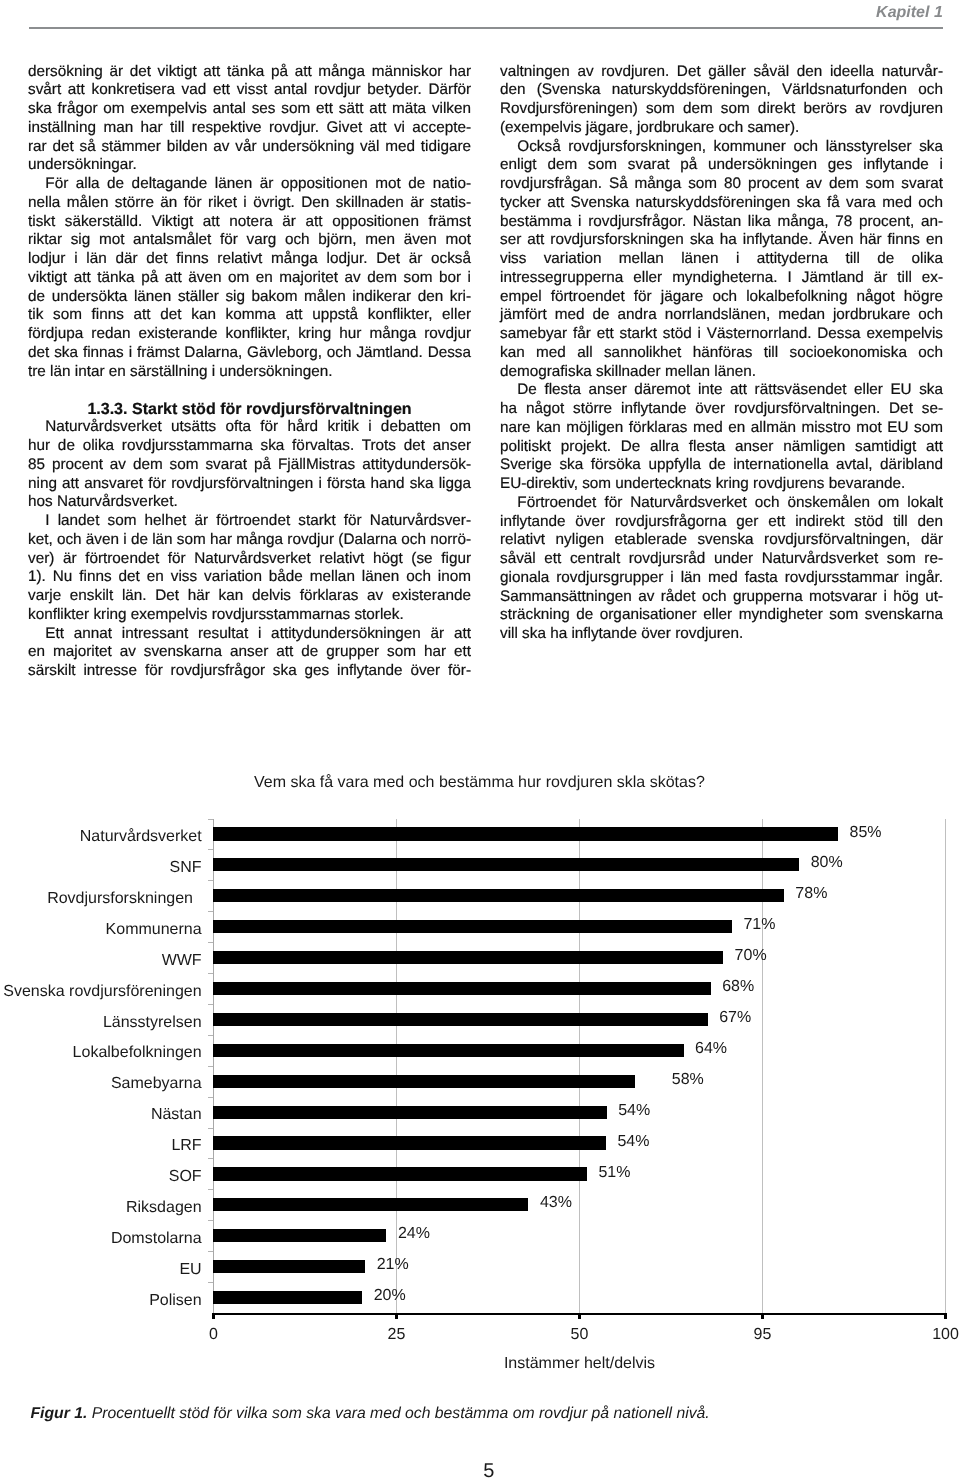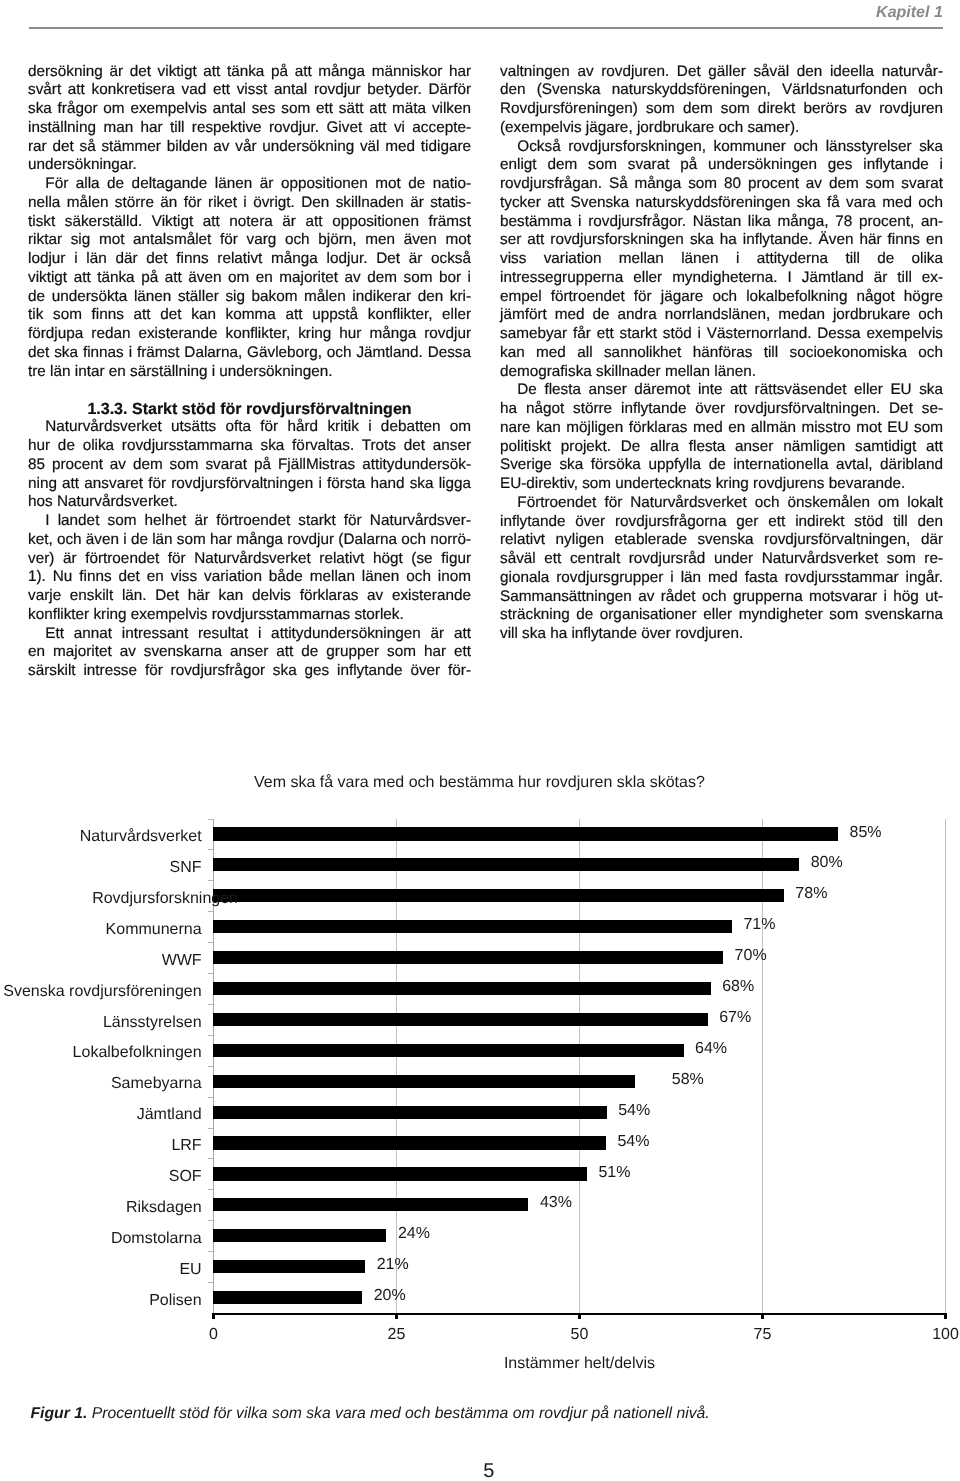--- a/index.html
+++ b/index.html
@@ -184,42 +184,42 @@
         <div class="ytick" style="top: 432.688px;"></div>
         <div class="ytick" style="top: 463.594px;"></div>
         <div class="bar" style="left: 0px; top: 8.85313px; width: 625.128px; background: rgb(0, 0, 0);"></div>
         <div class="barlabel" style="left: 636.528px; top: 6.05312px;">85%</div>
         <div class="catlabel" style="right: 743.4px; top: 10.6531px;">Naturvårdsverket</div>
         <div class="bar" style="left: 0px; top: 39.7594px; width: 586.332px; background: rgb(0, 0, 0);"></div>
         <div class="barlabel" style="left: 597.732px; top: 36.9594px;">80%</div>
         <div class="catlabel" style="right: 743.4px; top: 41.5594px;">SNF</div>
         <div class="bar" style="left: 0px; top: 70.6656px; width: 570.96px; background: rgb(0, 0, 0);"></div>
         <div class="barlabel" style="left: 582.36px; top: 67.8656px;">78%</div>
-        <div class="catlabel" style="right: 707px; top: 72.4656px;">Rovdjursforskningen</div>
+        <div class="catlabel" style="right: 752px; top: 72.4656px;">Rovdjursforskningen</div>
         <div class="bar" style="left: 0px; top: 101.572px; width: 518.988px; background: rgb(0, 0, 0);"></div>
         <div class="barlabel" style="left: 530.388px; top: 98.7719px;">71%</div>
         <div class="catlabel" style="right: 743.4px; top: 103.372px; padding-left: 8px;">Kommunerna</div>
         <div class="bar" style="left: 0px; top: 132.478px; width: 510.204px; background: rgb(0, 0, 0);"></div>
         <div class="barlabel" style="left: 521.604px; top: 129.678px;">70%</div>
         <div class="catlabel" style="right: 743.4px; top: 134.278px;">WWF</div>
         <div class="bar" style="left: 0px; top: 163.384px; width: 497.76px; background: rgb(0, 0, 0);"></div>
         <div class="barlabel" style="left: 509.16px; top: 160.584px;">68%</div>
         <div class="catlabel" style="right: 743.4px; top: 165.184px;">Svenska rovdjursföreningen</div>
         <div class="bar" style="left: 0px; top: 194.291px; width: 494.832px; background: rgb(0, 0, 0);"></div>
         <div class="barlabel" style="left: 506.232px; top: 191.491px;">67%</div>
         <div class="catlabel" style="right: 743.4px; top: 196.091px;">Länsstyrelsen</div>
         <div class="bar" style="left: 0px; top: 225.197px; width: 470.676px; background: rgb(0, 0, 0);"></div>
         <div class="barlabel" style="left: 482.076px; top: 222.397px;">64%</div>
         <div class="catlabel" style="right: 743.4px; top: 226.997px;">Lokalbefolkningen</div>
         <div class="bar" style="left: 0px; top: 256.103px; width: 422.364px; background: rgb(0, 0, 0);"></div>
         <div class="barlabel" style="left: 433.764px; top: 253.303px; margin-left: 25px;">58%</div>
         <div class="catlabel" style="right: 743.4px; top: 257.903px;">Samebyarna</div>
         <div class="bar" style="left: 0px; top: 287.009px; width: 393.816px; background: rgb(0, 0, 0);"></div>
         <div class="barlabel" style="left: 405.216px; top: 284.209px;">54%</div>
-        <div class="catlabel" style="right: 743.4px; top: 288.809px;">Jämtland</div>
+        <div class="catlabel" style="right: 743.4px; top: 288.809px;">Nästan</div>
         <div class="bar" style="left: 0px; top: 317.916px; width: 393.084px; background: rgb(0, 0, 0);"></div>
         <div class="barlabel" style="left: 404.484px; top: 315.116px;">54%</div>
         <div class="catlabel" style="right: 743.4px; top: 319.716px;">LRF</div>
         <div class="bar" style="left: 0px; top: 348.822px; width: 374.052px; background: rgb(0, 0, 0);"></div>
         <div class="barlabel" style="left: 385.452px; top: 346.022px;">51%</div>
         <div class="catlabel" style="right: 743.4px; top: 350.622px;">SOF</div>
         <div class="bar" style="left: 0px; top: 379.728px; width: 315.492px; background: rgb(0, 0, 0);"></div>
         <div class="barlabel" style="left: 326.892px; top: 376.928px;">43%</div>
         <div class="catlabel" style="right: 743.4px; top: 381.528px;">Riksdagen</div>
         <div class="bar" style="left: 0px; top: 410.634px; width: 173.484px; background: rgb(0, 0, 0);"></div>
@@ -232,21 +232,21 @@
         <div class="barlabel" style="left: 160.728px; top: 469.647px;">20%</div>
         <div class="catlabel" style="right: 743.4px; top: 474.247px;">Polisen</div>
         <div class="axis-x"></div>
         <div class="xtick" style="left: -0.6px;"></div>
         <div class="xticklabel" style="left: -29.5px; top: 508.9px;">0</div>
         <div class="xtick" style="left: 182.4px;"></div>
         <div class="xticklabel" style="left: 153.5px; top: 508.9px;">25</div>
         <div class="xtick" style="left: 365.4px;"></div>
         <div class="xticklabel" style="left: 336.5px; top: 508.9px;">50</div>
         <div class="xtick" style="left: 548.4px;"></div>
-        <div class="xticklabel" style="left: 519.5px; top: 508.9px;">75</div>
+        <div class="xticklabel" style="left: 519.5px; top: 508.9px;">95</div>
         <div class="xtick" style="left: 731.4px;"></div>
         <div class="xticklabel" style="left: 702.5px; top: 508.9px;">100</div>
       </div>
     <div class="xaxis-title">Instämmer helt/delvis</div>
   </div>
 
   <div class="caption">
     <b>Figur 1.</b>
     <span>Procentuellt stöd för vilka som ska vara med och bestämma om rovdjur på nationell nivå.</span>
   </div>

